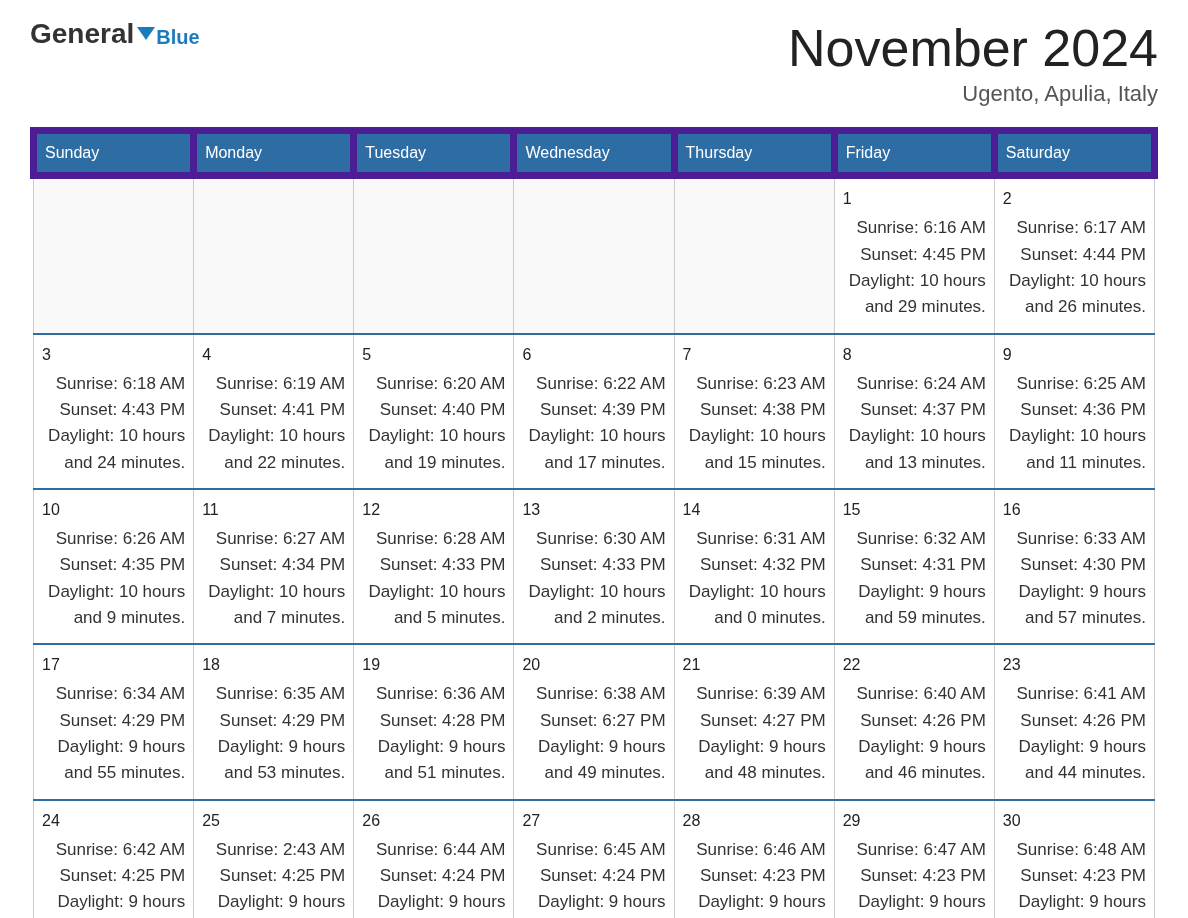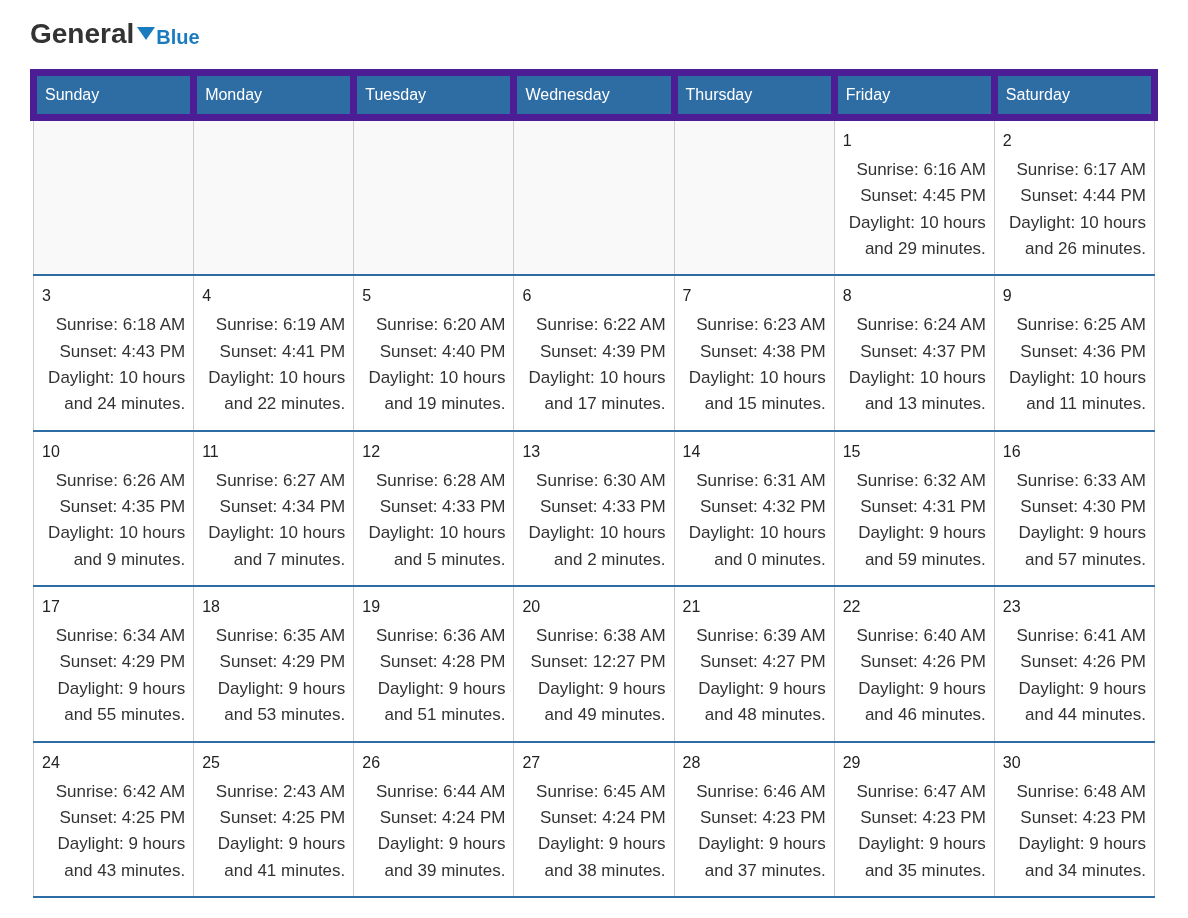--- a/index.html
+++ b/index.html
@@ -94,20 +94,24 @@
   </style>
 </head>
 <body>
 
 <div class="header-area">
   <div class="logo-area">
     <div class="logo-text">
       <span>General</span><span style="display:inline-block;width:0;height:0;border-left:9px solid transparent;border-right:9px solid transparent;border-top:13px solid #1a7bbf;margin-left:3px;margin-right:1px;vertical-align:middle;position:relative;top:-2px;"></span>
     </div>
     <div class="logo-subtitle">Blue</div>
+  </div>
+  <div class="title-area">
+    <div class="main-title">November 2024</div>
+    <div class="subtitle">Ugento, Apulia, Italy</div>
   </div>
 </div>
 
 <table class="calendar">
   <thead>
     <tr>
     <th>Sunday</th>
         <th>Monday</th>
         <th>Tuesday</th>
         <th>Wednesday</th>
@@ -258,21 +262,21 @@
         <td>
           <span class="day-number">19</span>
           <div class="day-info" style="white-space: pre-line;">Sunrise: 6:36 AM
 Sunset: 4:28 PM
 Daylight: 9 hours
 and 51 minutes.</div>
         </td>
         <td>
           <span class="day-number">20</span>
           <div class="day-info" style="white-space: pre-line;">Sunrise: 6:38 AM
-Sunset: 12:27 PM
+Sunset: 6:27 PM
 Daylight: 9 hours
 and 49 minutes.</div>
         </td>
         <td>
           <span class="day-number">21</span>
           <div class="day-info" style="white-space: pre-line;">Sunrise: 6:39 AM
 Sunset: 4:27 PM
 Daylight: 9 hours
 and 48 minutes.</div>
         </td>

